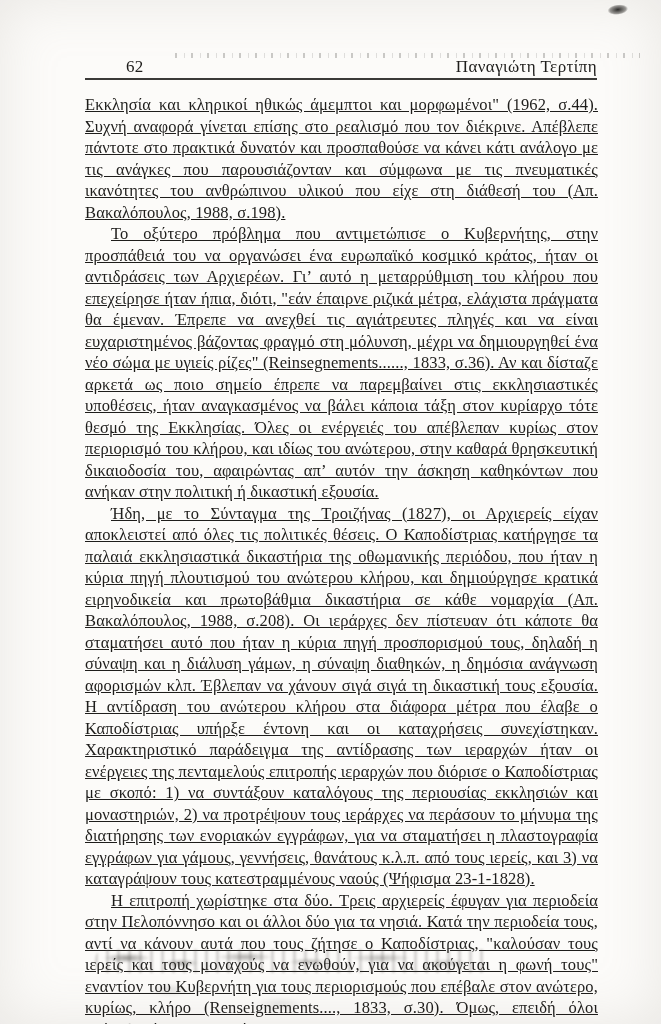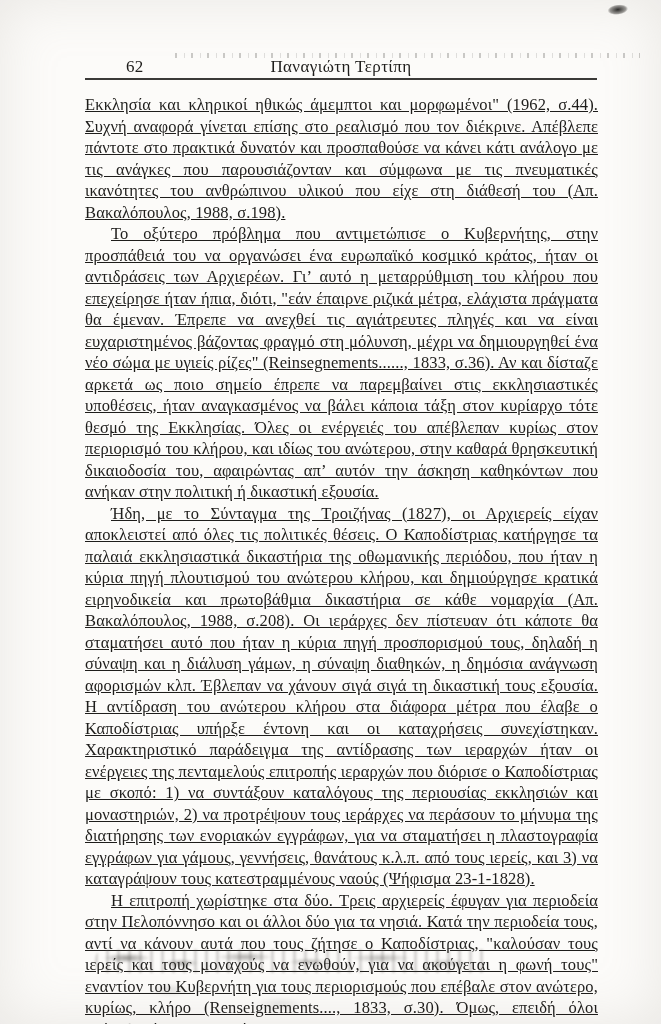--- a/index.html
+++ b/index.html
@@ -35,21 +35,21 @@
     bottom: 1px;
     font-size: 17px;
     letter-spacing: 0.3px;
     margin-left: 40px;
   }
   .running-title {
     position: absolute;
     left: 0;
     right: 0;
     bottom: 1px;
-    text-align: center;
+    text-align: right;
     font-size: 17px;
     letter-spacing: 0.4px;
   }
 
   
   .page-body {
     position: absolute;
     left: 85px;
     top: 94px;
     width: 513px;

